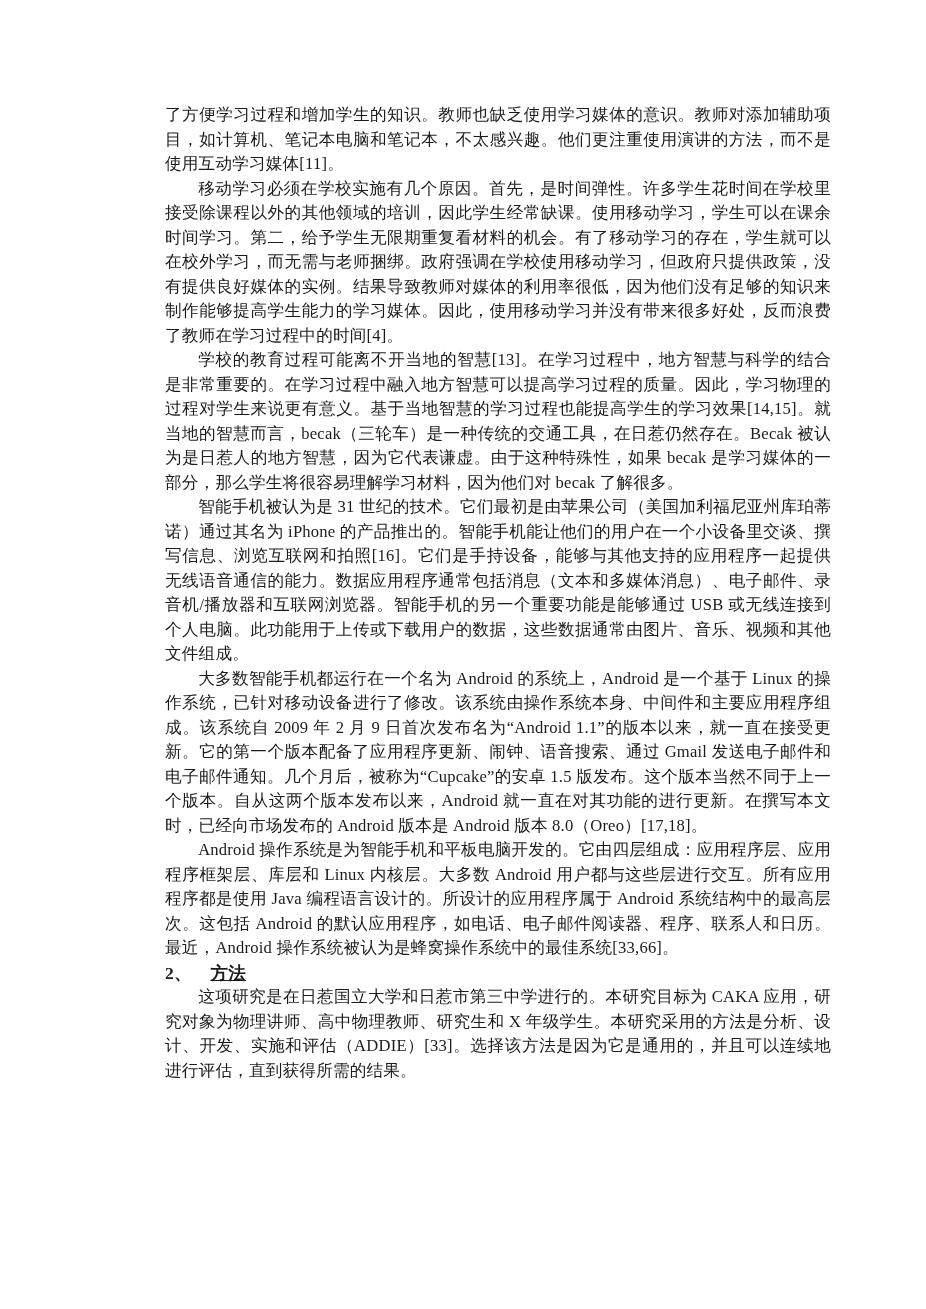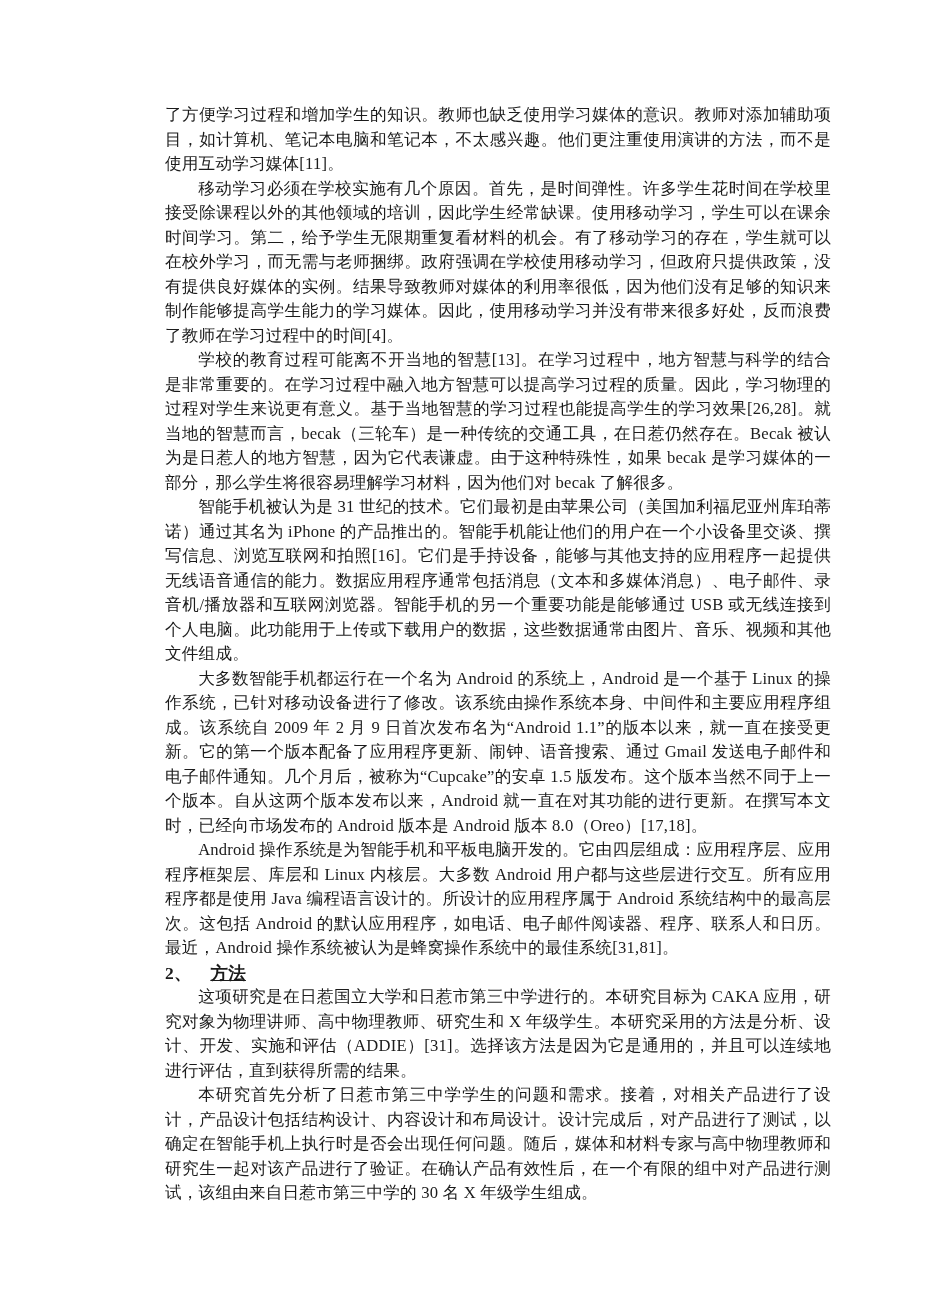--- a/index.html
+++ b/index.html
@@ -52,21 +52,20 @@
     min-width: 2.6em;
   }
 </style>
 </head>
 <body>
 
 <div class="page">
   <div class="text-block">
       <p class="para">了方便学习过程和增加学生的知识。教师也缺乏使用学习媒体的意识。教师对添加辅助项目，如计算机、笔记本电脑和笔记本，不太感兴趣。他们更注重使用演讲的方法，而不是使用互动学习媒体[11]。</p>
       <p class="para indent">移动学习必须在学校实施有几个原因。首先，是时间弹性。许多学生花时间在学校里接受除课程以外的其他领域的培训，因此学生经常缺课。使用移动学习，学生可以在课余时间学习。第二，给予学生无限期重复看材料的机会。有了移动学习的存在，学生就可以在校外学习，而无需与老师捆绑。政府强调在学校使用移动学习，但政府只提供政策，没有提供良好媒体的实例。结果导致教师对媒体的利用率很低，因为他们没有足够的知识来制作能够提高学生能力的学习媒体。因此，使用移动学习并没有带来很多好处，反而浪费了教师在学习过程中的时间[4]。</p>
-      <p class="para indent">学校的教育过程可能离不开当地的智慧[13]。在学习过程中，地方智慧与科学的结合是非常重要的。在学习过程中融入地方智慧可以提高学习过程的质量。因此，学习物理的过程对学生来说更有意义。基于当地智慧的学习过程也能提高学生的学习效果[26,28]。就当地的智慧而言，becak（三轮车）是一种传统的交通工具，在日惹仍然存在。Becak 被认为是日惹人的地方智慧，因为它代表谦虚。由于这种特殊性，如果 becak 是学习媒体的一部分，那么学生将很容易理解学习材料，因为他们对 becak 了解很多。</p>
+      <p class="para indent">学校的教育过程可能离不开当地的智慧[13]。在学习过程中，地方智慧与科学的结合是非常重要的。在学习过程中融入地方智慧可以提高学习过程的质量。因此，学习物理的过程对学生来说更有意义。基于当地智慧的学习过程也能提高学生的学习效果[14,15]。就当地的智慧而言，becak（三轮车）是一种传统的交通工具，在日惹仍然存在。Becak 被认为是日惹人的地方智慧，因为它代表谦虚。由于这种特殊性，如果 becak 是学习媒体的一部分，那么学生将很容易理解学习材料，因为他们对 becak 了解很多。</p>
       <p class="para indent">智能手机被认为是 31 世纪的技术。它们最初是由苹果公司（美国加利福尼亚州库珀蒂诺）通过其名为 iPhone 的产品推出的。智能手机能让他们的用户在一个小设备里交谈、撰写信息、浏览互联网和拍照[16]。它们是手持设备，能够与其他支持的应用程序一起提供无线语音通信的能力。数据应用程序通常包括消息（文本和多媒体消息）、电子邮件、录音机/播放器和互联网浏览器。智能手机的另一个重要功能是能够通过 USB 或无线连接到个人电脑。此功能用于上传或下载用户的数据，这些数据通常由图片、音乐、视频和其他文件组成。</p>
       <p class="para indent">大多数智能手机都运行在一个名为 Android 的系统上，Android 是一个基于 Linux 的操作系统，已针对移动设备进行了修改。该系统由操作系统本身、中间件和主要应用程序组成。该系统自 2009 年 2 月 9 日首次发布名为“Android 1.1”的版本以来，就一直在接受更新。它的第一个版本配备了应用程序更新、闹钟、语音搜索、通过 Gmail 发送电子邮件和电子邮件通知。几个月后，被称为“Cupcake”的安卓 1.5 版发布。这个版本当然不同于上一个版本。自从这两个版本发布以来，Android 就一直在对其功能的进行更新。在撰写本文时，已经向市场发布的 Android 版本是 Android 版本 8.0（Oreo）[17,18]。</p>
-      <p class="para indent">Android 操作系统是为智能手机和平板电脑开发的。它由四层组成：应用程序层、应用程序框架层、库层和 Linux 内核层。大多数 Android 用户都与这些层进行交互。所有应用程序都是使用 Java 编程语言设计的。所设计的应用程序属于 Android 系统结构中的最高层次。这包括 Android 的默认应用程序，如电话、电子邮件阅读器、程序、联系人和日历。最近，Android 操作系统被认为是蜂窝操作系统中的最佳系统[31,81]。</p>
+      <p class="para indent">Android 操作系统是为智能手机和平板电脑开发的。它由四层组成：应用程序层、应用程序框架层、库层和 Linux 内核层。大多数 Android 用户都与这些层进行交互。所有应用程序都是使用 Java 编程语言设计的。所设计的应用程序属于 Android 系统结构中的最高层次。这包括 Android 的默认应用程序，如电话、电子邮件阅读器、程序、联系人和日历。最近，Android 操作系统被认为是蜂窝操作系统中的最佳系统[33,66]。</p>
       <h2 class="heading"><span class="heading-num">2、</span><span class="heading-title">方法</span></h2>
-      <p class="para indent">这项研究是在日惹国立大学和日惹市第三中学进行的。本研究目标为 CAKA 应用，研究对象为物理讲师、高中物理教师、研究生和 X 年级学生。本研究采用的方法是分析、设计、开发、实施和评估（ADDIE）[31]。选择该方法是因为它是通用的，并且可以连续地进行评估，直到获得所需的结果。</p>
-      <p class="para indent">本研究首先分析了日惹市第三中学学生的问题和需求。接着，对相关产品进行了设计，产品设计包括结构设计、内容设计和布局设计。设计完成后，对产品进行了测试，以确定在智能手机上执行时是否会出现任何问题。随后，媒体和材料专家与高中物理教师和研究生一起对该产品进行了验证。在确认产品有效性后，在一个有限的组中对产品进行测试，该组由来自日惹市第三中学的 30 名 X 年级学生组成。</p>
+      <p class="para indent">这项研究是在日惹国立大学和日惹市第三中学进行的。本研究目标为 CAKA 应用，研究对象为物理讲师、高中物理教师、研究生和 X 年级学生。本研究采用的方法是分析、设计、开发、实施和评估（ADDIE）[33]。选择该方法是因为它是通用的，并且可以连续地进行评估，直到获得所需的结果。</p>
     </div>
 </div>
 
 </body></html>

